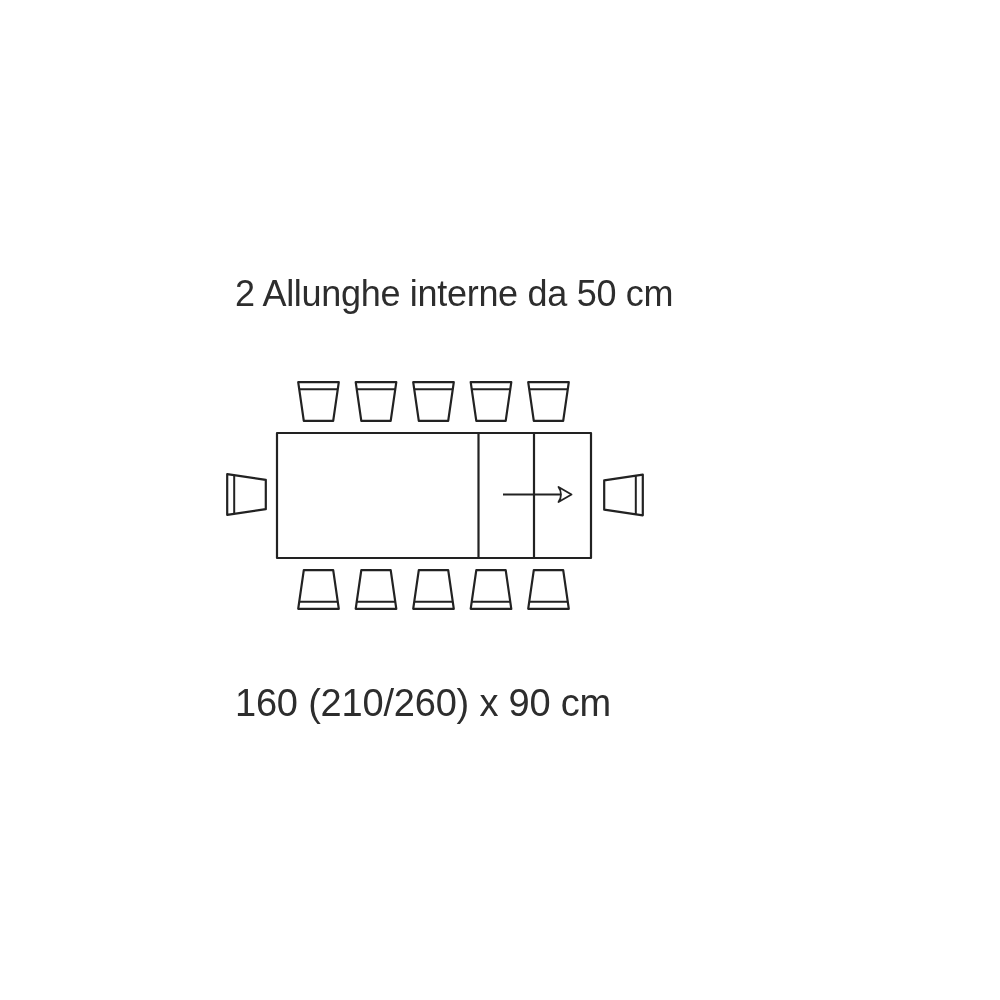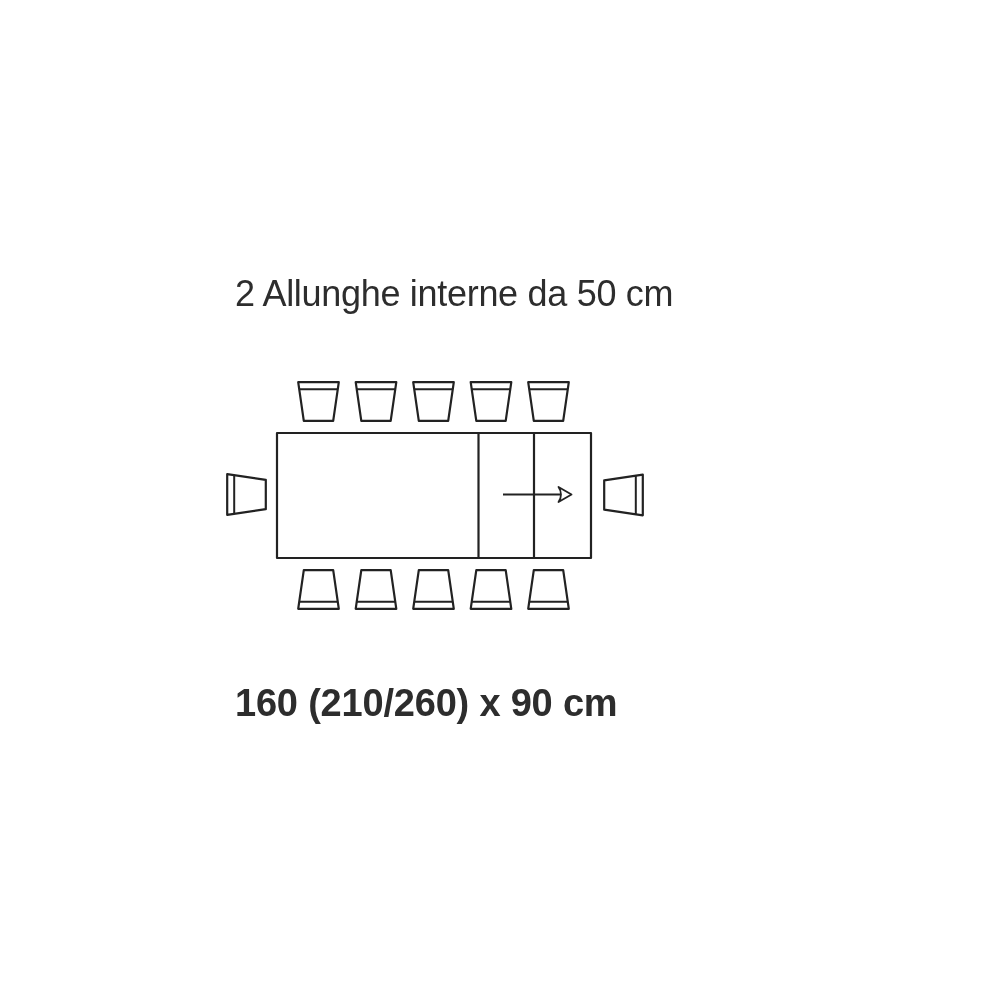--- a/index.html
+++ b/index.html
@@ -25,21 +25,21 @@
     line-height: 34px;
     letter-spacing: -0.3px;
     color: #2d2d2d;
     white-space: nowrap;
   }
   .dimension-label {
     position: absolute;
     left: 235px;
     top: 684px;
     font-size: 38px;
-    font-weight: 700;
+    font-weight: 400;
     line-height: 38px;
     letter-spacing: -0.2px;
     color: #2d2d2d;
     white-space: nowrap;
   }
   svg.diagram {
     position: absolute;
     left: 0;
     top: 0;
   }

